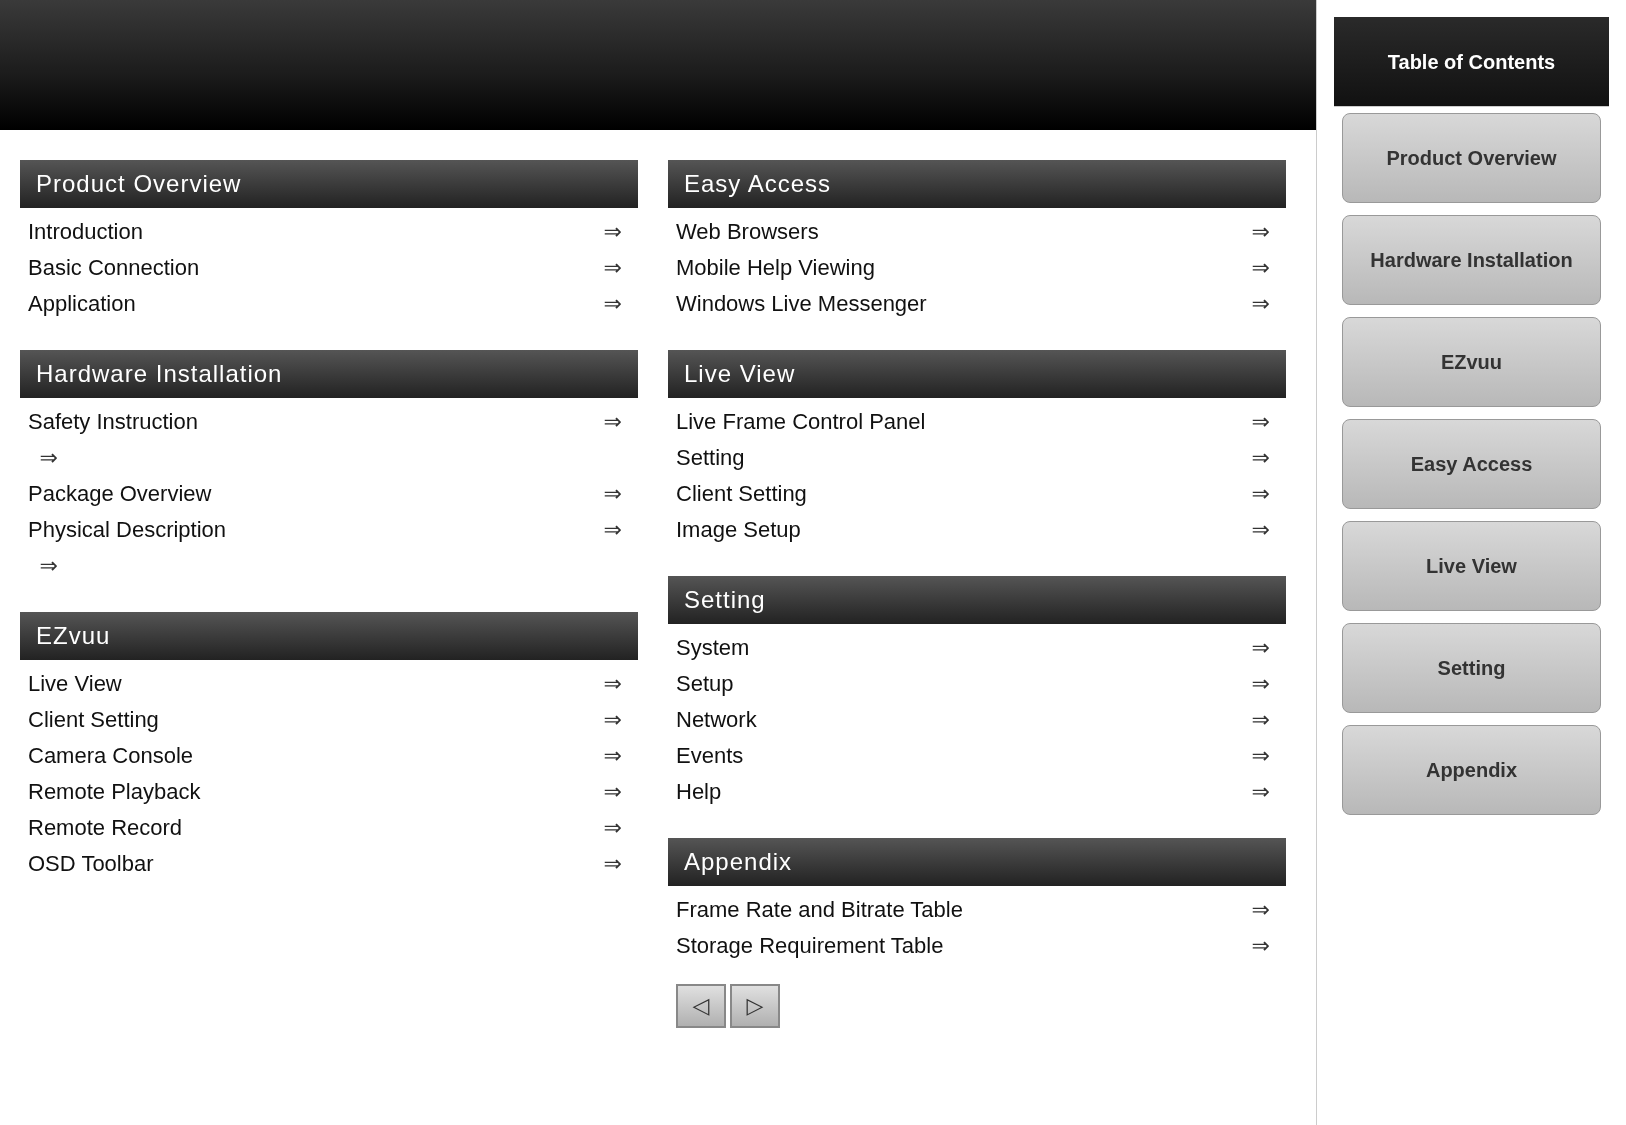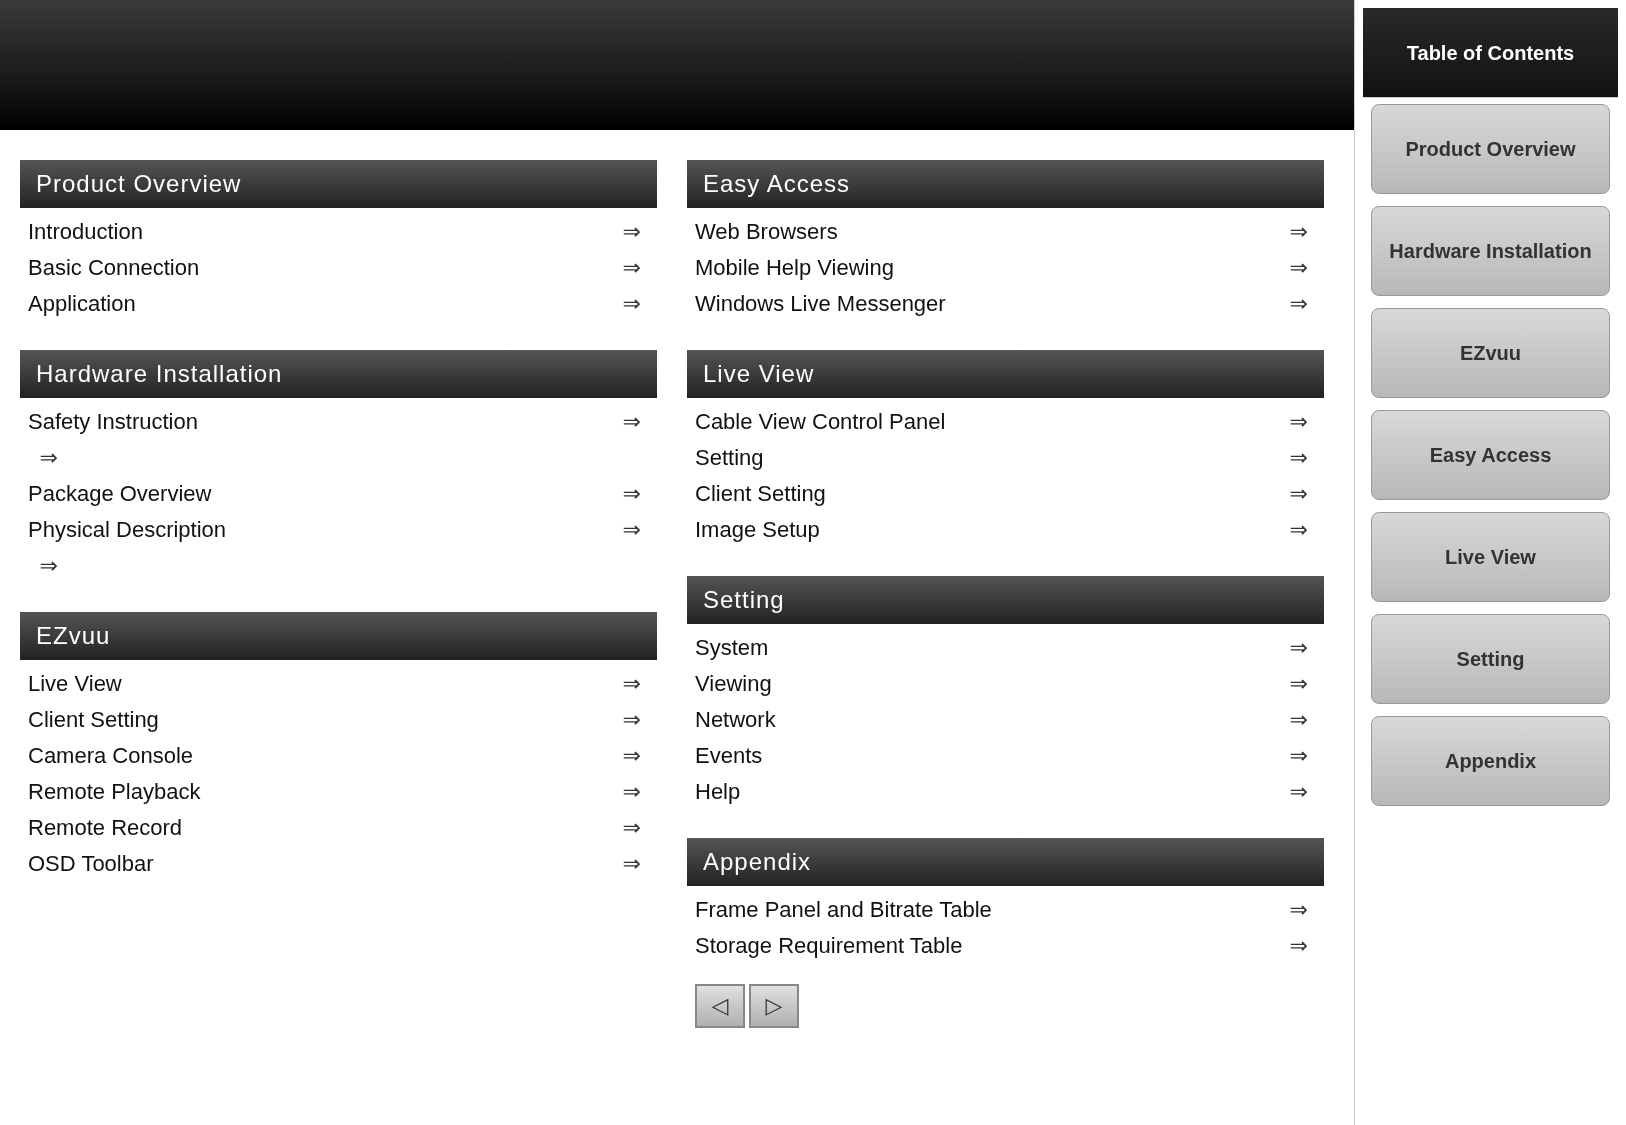--- a/index.html
+++ b/index.html
@@ -114,27 +114,27 @@
       display: flex;
       align-items: center;
       justify-content: center;
       cursor: pointer;
       font-size: 22px;
       color: #333;
     }
 
     
     .sidebar {
-      width: 272px;
+      width: 310px;
       background: #fff;
       border-left: 1px solid #ccc;
       display: flex;
       flex-direction: column;
       gap: 0;
-      padding: 8px;
+      padding: 17px;
     }
 
     .sidebar-item {
       display: flex;
       align-items: center;
       justify-content: center;
       text-align: center;
       padding: 18px 10px;
       font-size: 20px;
       font-weight: bold;
@@ -246,21 +246,21 @@
             <span class="arrow-icon">⇒</span>
           </div>
           <div class="section-item">
             <span class="item-label">Windows Live Messenger</span>
             <span class="arrow-icon">⇒</span>
           </div>
         </div>
         <div class="section-header">Live View</div>
         <div class="section-items">
           <div class="section-item">
-            <span class="item-label">Cable View Control Panel</span>
+            <span class="item-label">Live Frame Control Panel</span>
             <span class="arrow-icon">⇒</span>
           </div>
           <div class="section-item">
             <span class="item-label">Setting</span>
             <span class="arrow-icon">⇒</span>
           </div>
           <div class="section-item">
             <span class="item-label">Client Setting</span>
             <span class="arrow-icon">⇒</span>
           </div>
@@ -269,40 +269,40 @@
             <span class="arrow-icon">⇒</span>
           </div>
         </div>
         <div class="section-header">Setting</div>
         <div class="section-items">
           <div class="section-item">
             <span class="item-label">System</span>
             <span class="arrow-icon">⇒</span>
           </div>
           <div class="section-item">
-            <span class="item-label">Viewing</span>
+            <span class="item-label">Setup</span>
             <span class="arrow-icon">⇒</span>
           </div>
           <div class="section-item">
             <span class="item-label">Network</span>
             <span class="arrow-icon">⇒</span>
           </div>
           <div class="section-item">
             <span class="item-label">Events</span>
             <span class="arrow-icon">⇒</span>
           </div>
           <div class="section-item">
             <span class="item-label">Help</span>
             <span class="arrow-icon">⇒</span>
           </div>
         </div>
         <div class="section-header">Appendix</div>
         <div class="section-items">
           <div class="section-item">
-            <span class="item-label">Frame Panel and Bitrate Table</span>
+            <span class="item-label">Frame Rate and Bitrate Table</span>
             <span class="arrow-icon">⇒</span>
           </div>
           <div class="section-item">
             <span class="item-label">Storage Requirement Table</span>
             <span class="arrow-icon">⇒</span>
           </div>
         </div>
         <div class="nav-arrows">
           <div class="nav-btn">◁</div>
           <div class="nav-btn">▷</div>

